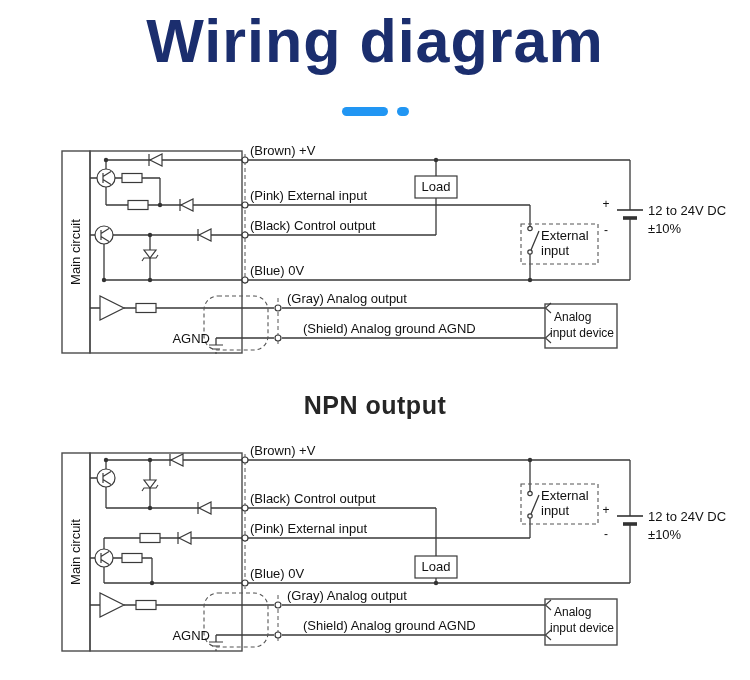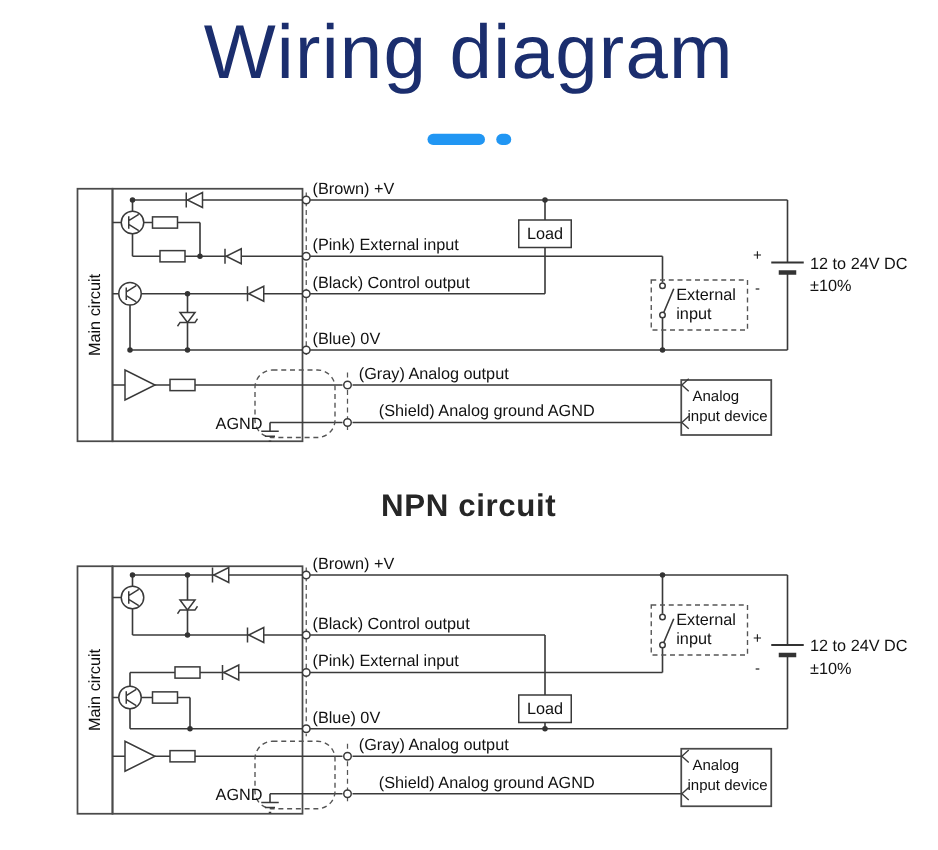--- a/index.html
+++ b/index.html
@@ -1,20 +1,20 @@
 <!DOCTYPE html>
 <html><head>
 <meta charset="utf-8">
 <style>
   html,body{margin:0;padding:0;background:#ffffff;}
   body{width:750px;height:680px;position:relative;overflow:hidden;
        font-family:"Liberation Sans",sans-serif;}
 
   .title{position:absolute;top:6px;left:0;width:100%;text-align:center;
-         font-size:61px;font-weight:normal;color:#1b2e6e;letter-spacing:1px;}
+         font-size:61px;font-weight:bold;color:#1b2e6e;letter-spacing:1px;}
   .accent{position:absolute;top:107px;left:0;width:100%;
           display:flex;justify-content:center;align-items:center;gap:9px;}
   .accent .long{width:46px;height:9px;border-radius:5px;background:#2196f3;}
   .accent .short{width:12px;height:9px;border-radius:5px;background:#2196f3;}
   .section-label{position:absolute;top:391px;left:0;width:100%;text-align:center;
                  font-size:25px;font-weight:bold;color:#262626;letter-spacing:.5px;}
 
   svg{position:absolute;left:0;}
   #d1{top:146px;} #d2{top:446px;}
 
@@ -147,21 +147,21 @@
   <g>
     <text x="250" y="9">(Brown) +V</text>
     <text x="250" y="54">(Pink) External input</text>
     <text x="250" y="84">(Black) Control output</text>
     <text x="250" y="129">(Blue) 0V</text>
     <text x="287" y="157">(Gray) Analog output</text>
     <text x="303" y="187">(Shield) Analog ground AGND</text>
   </g>
 </svg>
 
-<div class="section-label">NPN circuit</div>
+<div class="section-label">NPN output</div>
 
 <svg id="d2" width="750" height="232" viewBox="0 0 750 232">
 
   <g>
     <rect class="box" x="62" y="7" width="28" height="198"></rect>
     <rect class="box" x="90" y="7" width="152" height="198"></rect>
     <text x="76" y="110" text-anchor="middle" transform="rotate(-90 76 106)">Main circuit</text>
   </g>
 
   <g>

